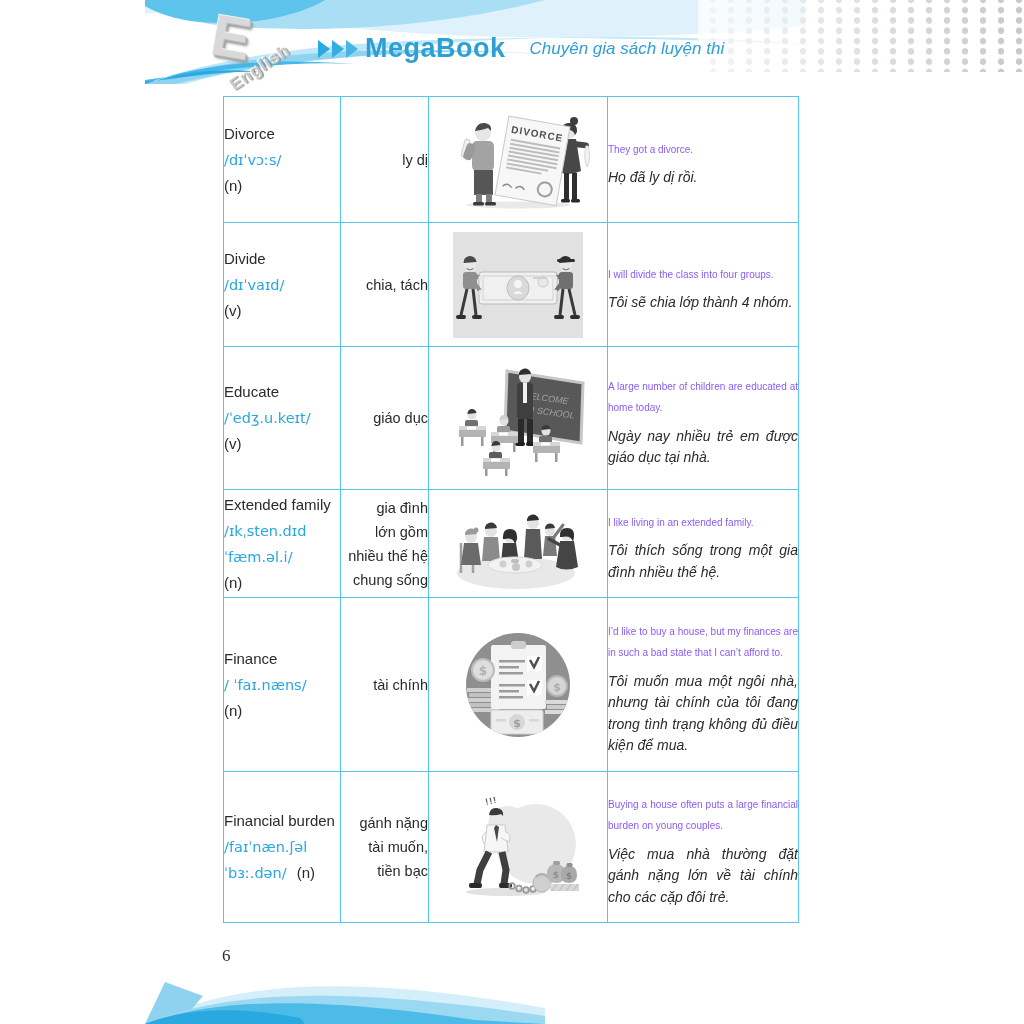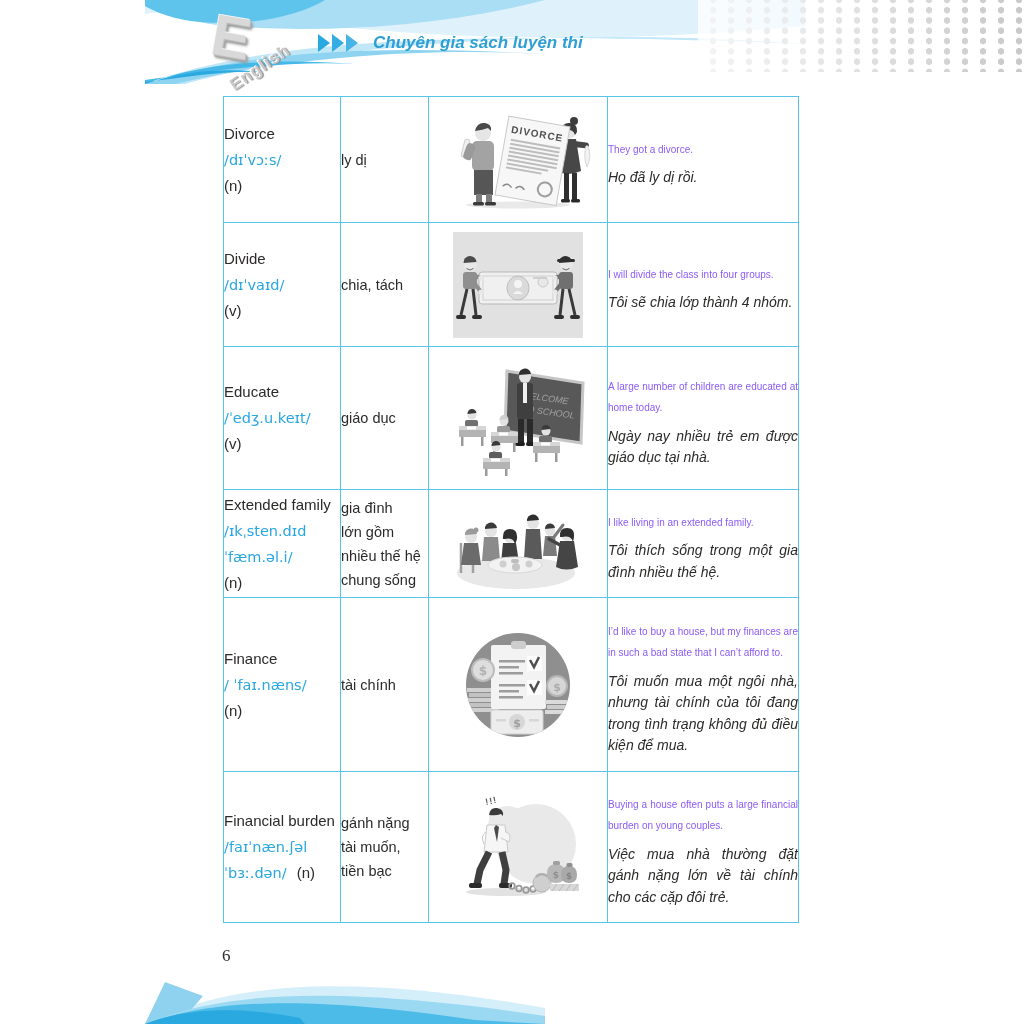--- a/index.html
+++ b/index.html
@@ -29,34 +29,34 @@
     position:absolute;left:226px;top:58px;transform:rotate(-34deg);
     font-size:17px;font-weight:bold;letter-spacing:1px;color:#c9c9c9;
     text-shadow:-1px -1px 0 #ffffff,1px 1px 1px #8f8f8f;
   }
   .brand-row{position:absolute;left:318px;top:33px;display:flex;align-items:center;}
   .brand-arrow{width:0;height:0;border-top:9px solid transparent;border-bottom:9px solid transparent;
     border-left:12px solid #2aa9e0;margin-right:2px;}
   .brand-arrow.a2{border-left-color:#36ade2;}
   .brand-arrow.a3{border-left-color:#47b4e5;margin-right:7px;}
   .brand-name{font-size:27px;font-weight:bold;color:#2e9fd4;letter-spacing:.5px;}
-  .brand-tagline{margin-left:8px;font-size:17px;font-weight:bold;font-style:italic;color:#2e9fd4;}
+  .brand-tagline{margin-left:24px;font-size:17px;font-weight:normal;font-style:italic;color:#2e9fd4;}
   
   table.vocab{
     position:absolute;left:223px;top:96px;border-collapse:collapse;table-layout:fixed;
     width:575px;
     padding-left:11px;
   }
   table.vocab td{border:1px solid #56c5e9;vertical-align:middle;padding:0;overflow:hidden;}
   .c1{padding-left:11px;line-height:26px;font-size:15px;}
   .word{color:#2b2a29;display:block;}
   .ipa{color:#29a7e0;font-family:"DejaVu Sans",sans-serif;font-size:14.5px;}
   .pos{display:block;color:#2b2a29;}
   tr.pos-inline .pos{display:inline;margin-left:6px;}
-  .c2{padding-left:9px;padding-right:2px;font-size:14.5px;line-height:24px;white-space:pre-line;}
+  .c2{padding-left:9px;padding-right:2px;font-size:14.5px;line-height:24px;white-space:pre-line;text-align:right;}
   .c3{text-align:center;}
   .c4{padding:0 9px;}
   .en{color:#8b5cf6;font-size:10px;line-height:21.5px;text-align:justify;margin:8px 0 7px 0;}
   .vi{color:#2b2a29;font-size:14px;font-style:italic;line-height:21.5px;text-align:justify;margin:0;}
   .illu{display:inline-block;vertical-align:middle;}
   
   .page-number{position:absolute;left:222px;top:946px;font-family:"Liberation Serif",serif;font-size:17px;color:#2f2f2f;}
   .footer-swoosh{position:absolute;left:145px;bottom:0;width:400px;height:52px;}
 </style>
 </head>
@@ -71,20 +71,21 @@
   <path d="M0,84 C60,62 130,58 210,64 C140,60 60,72 0,80 Z" fill="#45b8e8"></path>
   <path d="M0,84 C40,70 80,68 120,72 C80,70 35,78 0,82 Z" fill="#2aa9e0"></path>
 </svg>
 <div class="dots"></div>
 <div class="logo-e">E</div>
 <div class="logo-english">English</div>
 <div class="brand-row">
   <span class="brand-arrow"></span>
   <span class="brand-arrow a2"></span>
   <span class="brand-arrow a3"></span>
+  <span class="brand-name">MegaBook</span>
   <span class="brand-tagline">Chuyên gia sách luyện thi</span>
 </div>
 
 <table class="vocab">
   <colgroup>
       <col style="width:117px">
       <col style="width:88px">
       <col style="width:179px">
       <col style="width:191px">
     </colgroup>

